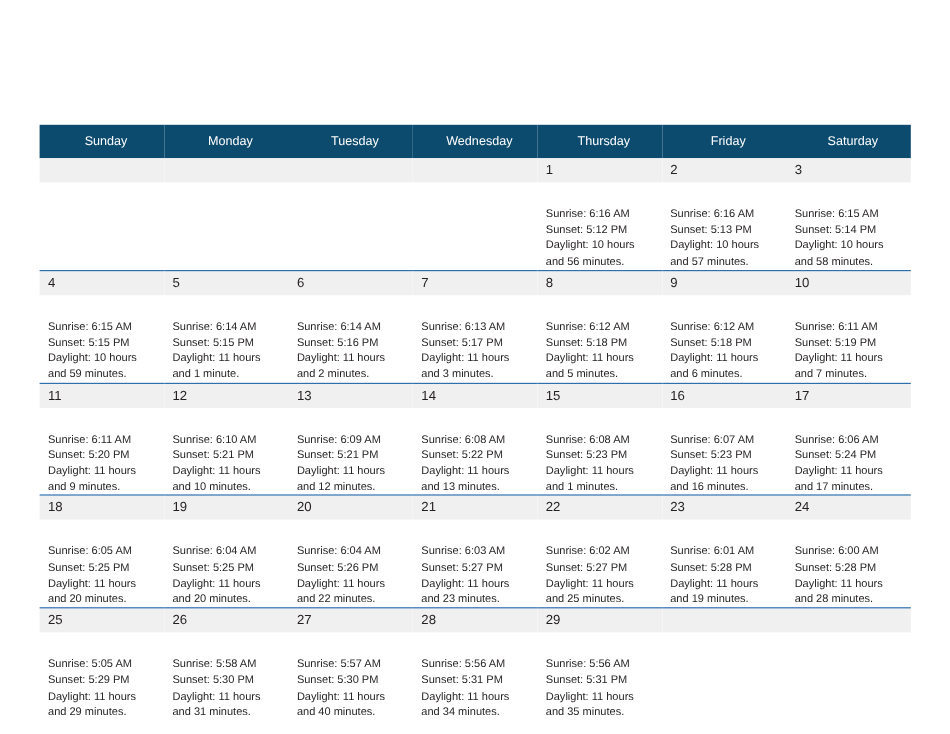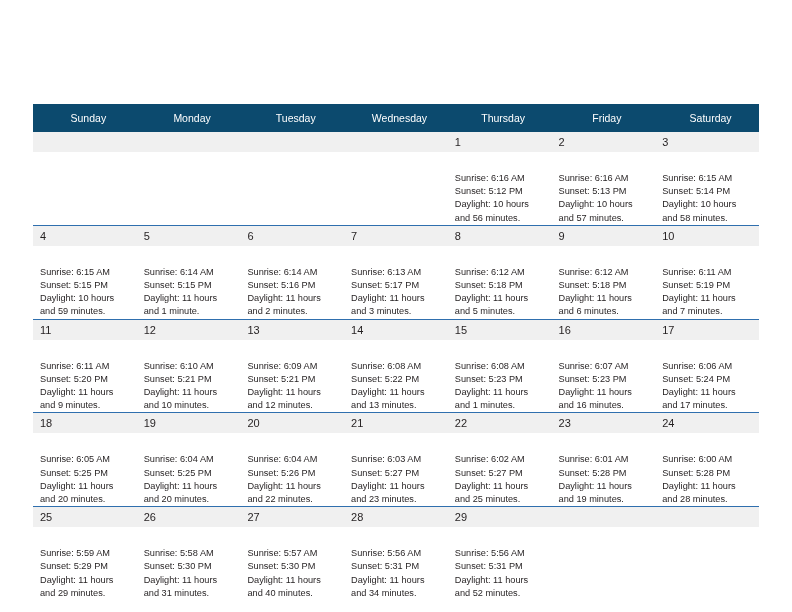--- a/index.html
+++ b/index.html
@@ -411,21 +411,21 @@
               <div>Sunset: 5:28 PM</div>
               <div>Daylight: 11 hours</div>
               <div>and 28 minutes.</div>
             </div>
           </td>
         </tr>
         <tr>
           <td>
             <div class="daynum">25</div>
             <div class="info">
-              <div>Sunrise: 5:59 AM</div>
+              <div>Sunrise: 5:05 AM</div>
               <div>Sunset: 5:29 PM</div>
               <div>Daylight: 11 hours</div>
               <div>and 29 minutes.</div>
             </div>
           </td>
           <td>
             <div class="daynum">26</div>
             <div class="info">
               <div>Sunrise: 5:58 AM</div>
               <div>Sunset: 5:30 PM</div>
@@ -450,21 +450,21 @@
               <div>Daylight: 11 hours</div>
               <div>and 34 minutes.</div>
             </div>
           </td>
           <td>
             <div class="daynum">29</div>
             <div class="info">
               <div>Sunrise: 5:56 AM</div>
               <div>Sunset: 5:31 PM</div>
               <div>Daylight: 11 hours</div>
-              <div>and 52 minutes.</div>
+              <div>and 35 minutes.</div>
             </div>
           </td>
           <td>
             <div class="daynum empty"></div>
             <div class="info">
               <div></div>
               <div></div>
               <div></div>
               <div></div>
             </div>

